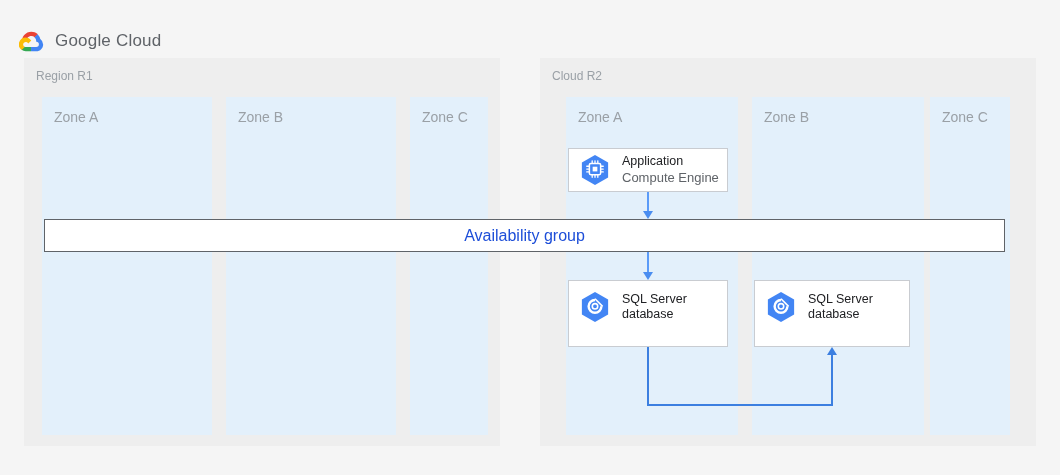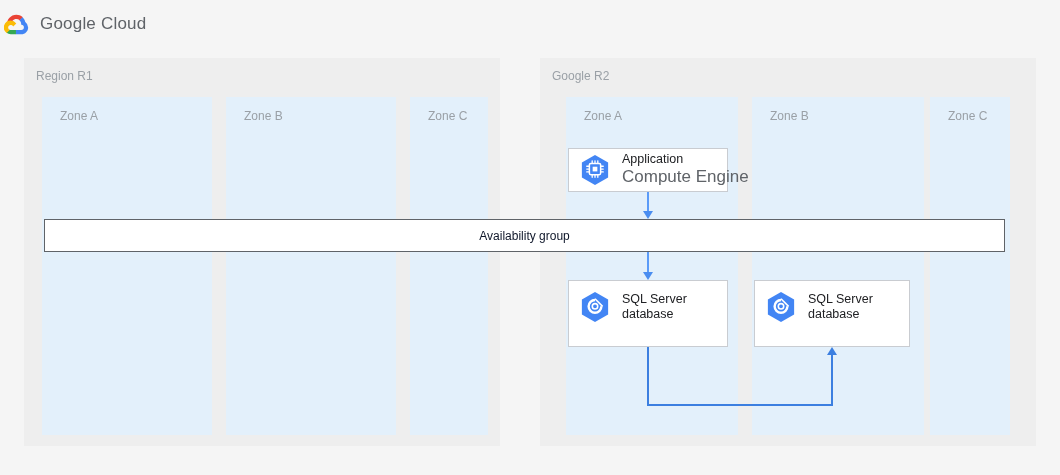--- a/index.html
+++ b/index.html
@@ -11,25 +11,25 @@
     height: 475px;
     background: #f5f5f5;
     font-family: "Liberation Sans", sans-serif;
     overflow: hidden;
     position: relative;
   }
 
   
   .header {
     position: absolute;
-    left: 0; top: 0;
+    left: 0; top: 17px;
     width: 1060px; height: 48px;
     display: flex;
     align-items: center;
-    padding-left: 4px;
+    padding-left: 19px;
     box-sizing: border-box;
   }
   .gcp-logo {
     width: 26px; height: 26px;
     margin-right: 10px;
     flex: 0 0 auto;
   }
   .brand-text {
     font-size: 17px;
     color: #5f6368;
@@ -54,22 +54,22 @@
     font-size: 12px;
     color: #9aa0a6;
     white-space: nowrap;
   }
   .zone {
     position: absolute;
     background: #e3f0fb;
   }
   .zone-label {
     position: absolute;
-    left: 18px; top: 12px;
-    font-size: 12px;
+    left: 12px; top: 12px;
+    font-size: 14px;
     color: #9aa0a6;
     white-space: nowrap;
   }
 
   
   .card {
     position: absolute;
     background: #ffffff;
     border: 1px solid #c9ccd1;
     box-sizing: border-box;
@@ -91,21 +91,21 @@
     flex-direction: column;
     justify-content: center;
     line-height: 1.22;
   }
   .card-title {
     font-size: 12.5px;
     color: #202124;
     white-space: pre-line;
   }
   .card-sub {
-    font-size: 17px;
+    font-size: 13px;
     color: #5f6368;
     white-space: nowrap;
   }
   .card-footer {
     border-top: 1px solid #dadce0;
     margin: 0 11px;
     padding: 5px 0 6px 0;
     font-size: 11px;
     color: #202124;
     white-space: nowrap;
@@ -113,22 +113,22 @@
 
   
   .ag-bar {
     position: absolute;
     background: #ffffff;
     border: 1px solid #5f6368;
     box-sizing: border-box;
     display: flex;
     align-items: center;
     justify-content: center;
-    font-size: 12px;
-    color: #0f172a;
+    font-size: 16px;
+    color: #1d4ed8;
     z-index: 6;
   }
   .vline {
     position: absolute;
     width: 2px;
     background: #5b9bf8;
     z-index: 4;
   }
   .hline {
     position: absolute;
@@ -190,21 +190,21 @@
     <div class="zone-label">Zone A</div>
   </div>
   <div class="zone" style="left:226px; top:97px; width:170px; height:338px;">
     <div class="zone-label">Zone B</div>
   </div>
   <div class="zone" style="left:410px; top:97px; width:78px; height:338px;">
     <div class="zone-label">Zone C</div>
   </div>
 
   <div class="region" style="left:540px; top:58px; width:496px; height:388px;">
-    <div class="region-label">Google R2</div>
+    <div class="region-label">Cloud R2</div>
   </div>
   <div class="zone" style="left:566px; top:97px; width:172px; height:338px;">
     <div class="zone-label">Zone A</div>
   </div>
   <div class="zone" style="left:752px; top:97px; width:172px; height:338px;">
     <div class="zone-label">Zone B</div>
   </div>
   <div class="zone" style="left:930px; top:97px; width:80px; height:338px;">
     <div class="zone-label">Zone C</div>
   </div>

